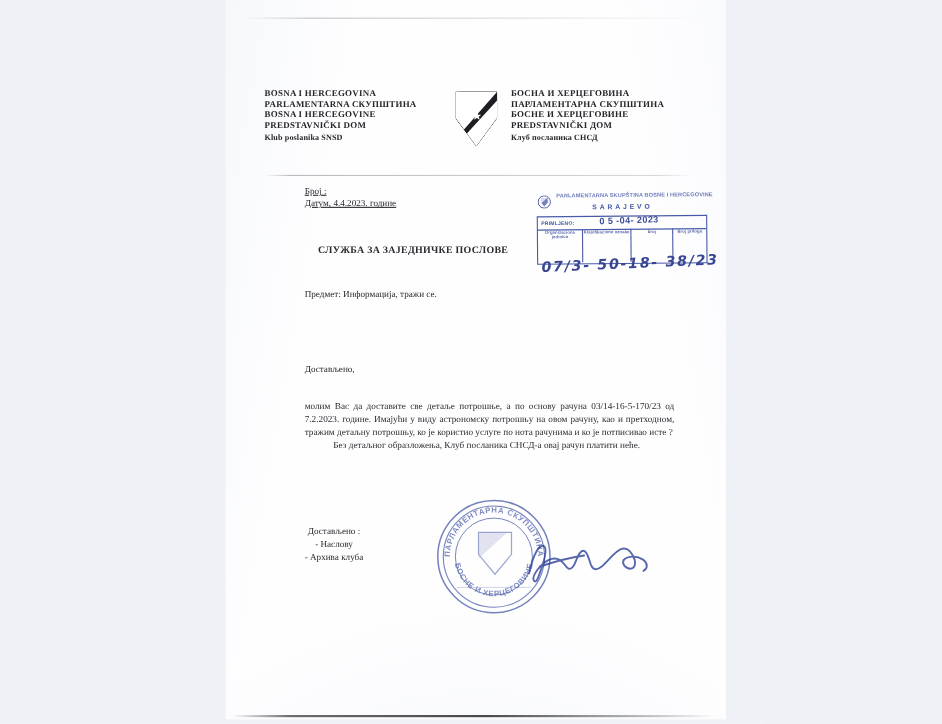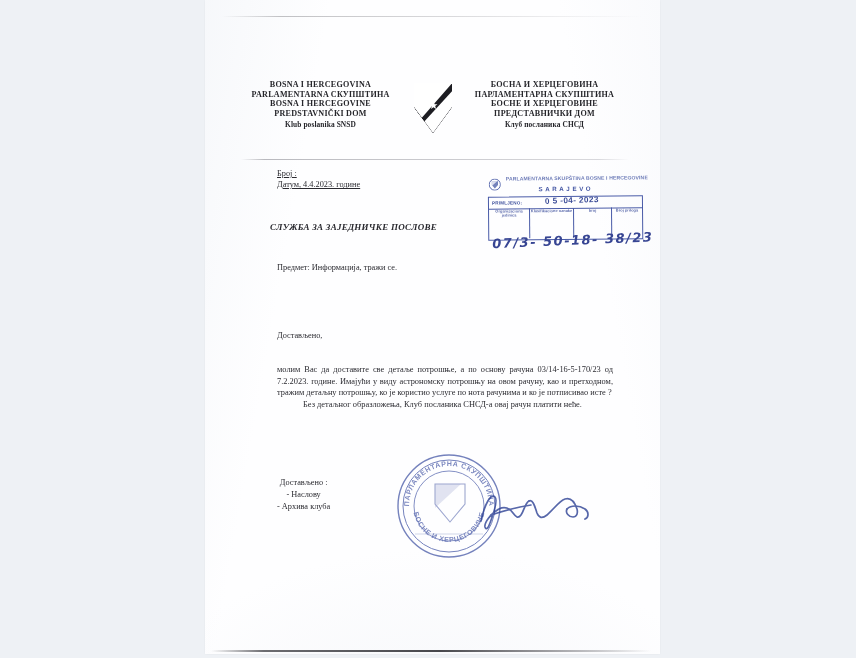--- a/index.html
+++ b/index.html
@@ -53,21 +53,20 @@
   #letterhead {
     position: absolute;
     left: 0; top: 80px;
     width: 455px;
     display: flex;
     justify-content: center;
     align-items: flex-start;
   }
   .lh-col {
     width: 160px;
-    text-align: center;
     color: #26262b;
   }
   .lh-col .ln {
     font-size: 8.1px;
     font-weight: bold;
     letter-spacing: 0.25px;
     line-height: 9.6px;
     white-space: nowrap;
   }
   .lh-col .ln.sub {
@@ -92,21 +91,21 @@
 
   
   .txt {
     position: absolute;
     color: #2a2a30;
     font-size: 8.3px;
     line-height: 11.2px;
     white-space: nowrap;
   }
   #meta-block { left: 72px; top: 168px; text-decoration: underline; }
-  #recipient { left: 65px; top: 222px; font-size: 9px; font-weight: bold; letter-spacing: 0.25px; font-style: italic; }
+  #recipient { left: 84px; top: 222px; font-size: 9px; font-weight: bold; letter-spacing: 0.25px; }
   #subject { left: 72px; top: 262px; }
   #salutation { left: 72px; top: 330px; }
 
   #body-paragraph {
     position: absolute;
     left: 72px; top: 364px;
     width: 336px;
     color: #2a2a30;
     font-size: 8.4px;
     line-height: 11.6px;
@@ -295,21 +294,21 @@
             <polygon points="33.5,36.6 34.6,39.3 37.5,39.3 35.2,41.1 36.1,43.9 33.5,42.2 31,43.9 31.9,41.1 29.6,39.3 32.5,39.3"></polygon>
           </g>
         </g>
       </svg>
     </div>
 
     <div class="lh-col">
       <div class="ln">БОСНА И ХЕРЦЕГОВИНА</div>
       <div class="ln">ПАРЛАМЕНТАРНА СКУПШТИНА</div>
       <div class="ln">БОСНЕ И ХЕРЦЕГОВИНЕ</div>
-      <div class="ln">ПРЕДСТАВНИЧКИ ДОМ</div>
+      <div class="ln">PREDSTAVNIČKI ДОМ</div>
       <div class="ln sub">Клуб посланика СНСД</div>
     </div>
   </div>
 
   <div class="rule"></div>
 
   <div class="txt" id="meta-block">
     <div>Број :</div>
     <div>Датум, 4.4.2023. године</div>
   </div>

